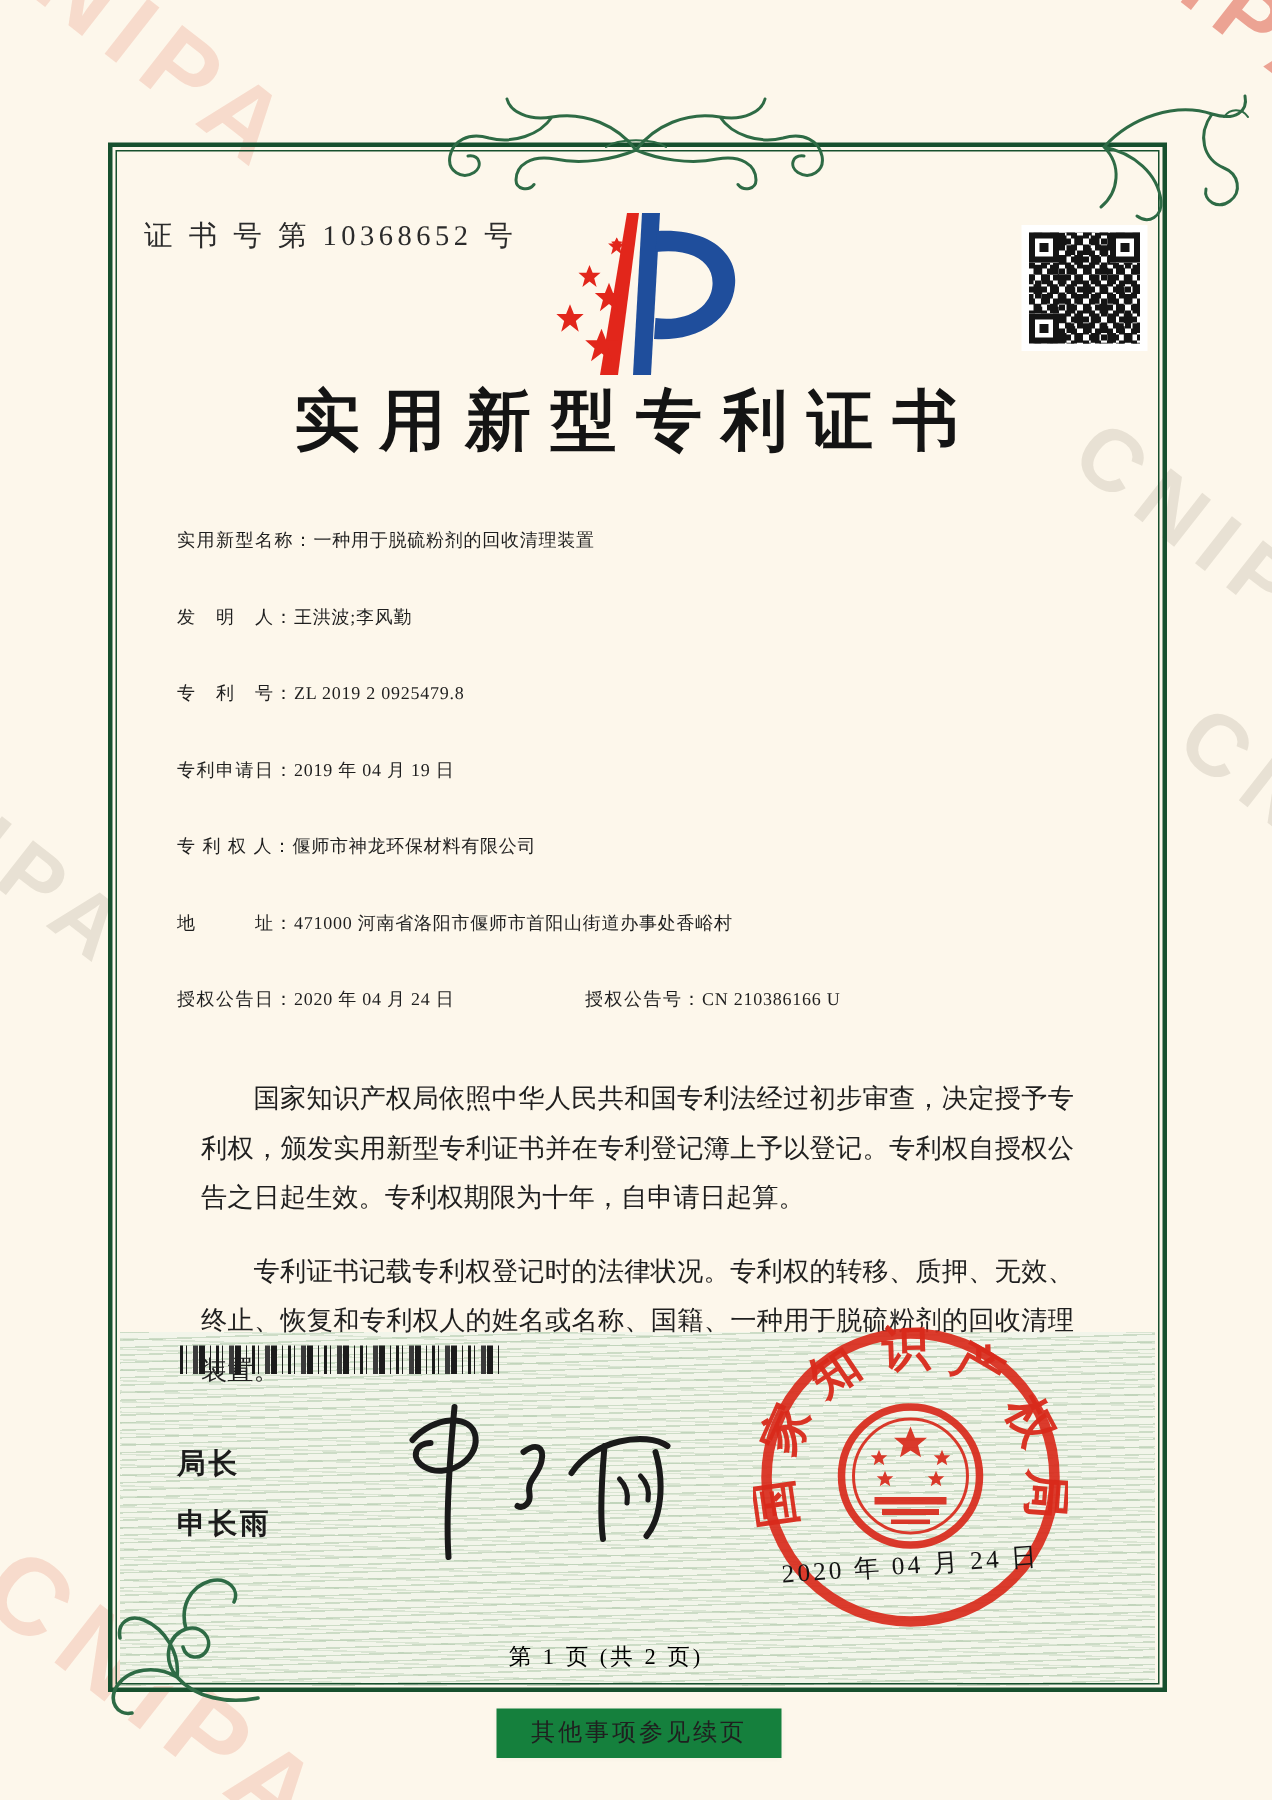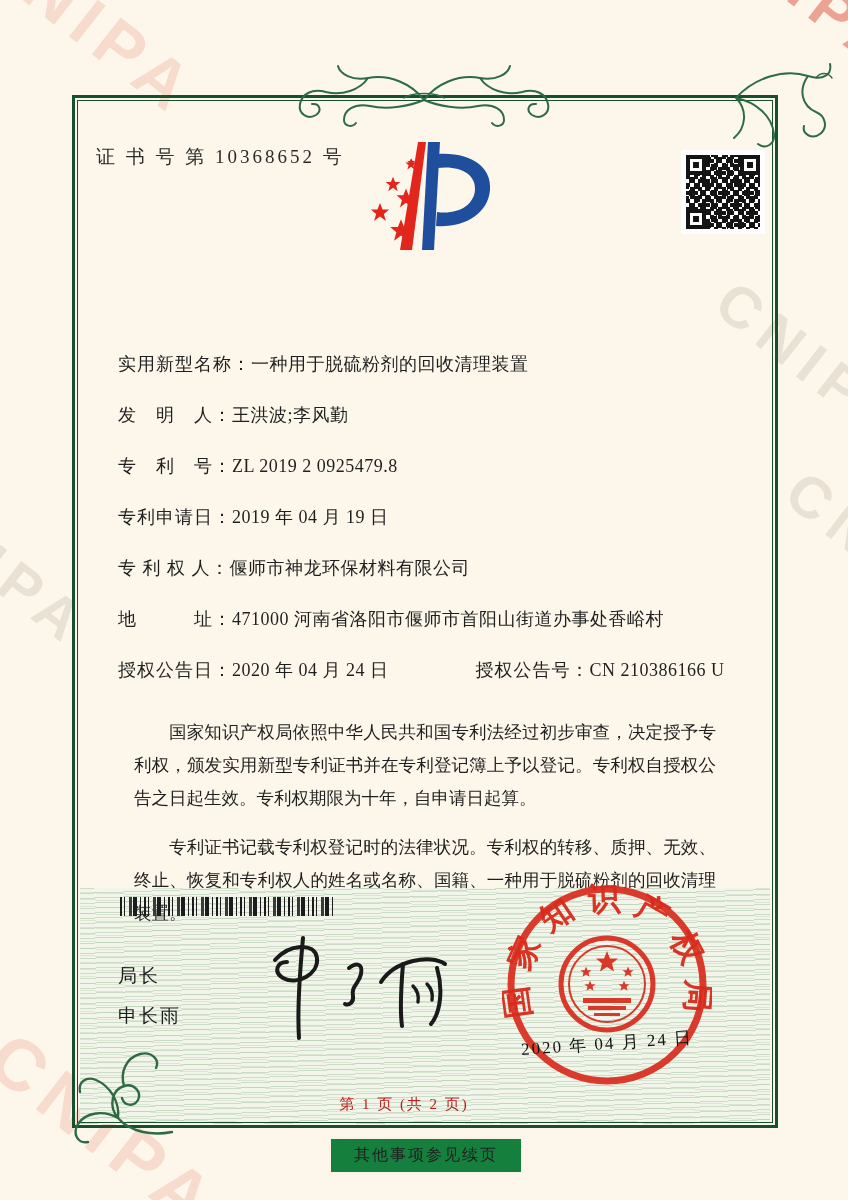--- a/index.html
+++ b/index.html
@@ -67,21 +67,21 @@
 
   .title{
     position:absolute;left:0;right:0;top:251px;
     text-align:center;
     font-size:44px;font-weight:bold;letter-spacing:13px;
     color:#141414;
   }
 
   
   .fields{position:absolute;left:118px;top:352px;width:620px;}
-  .field-row{display:flex;align-items:baseline;height:51px;font-size:18px;color:#1f1f1f;}
+  .field-row{display:flex;align-items:baseline;height:51px;font-size:12px;color:#1f1f1f;}
   .field-label{white-space:pre;letter-spacing:1px;}
   .field-value{white-space:pre;letter-spacing:0.5px;}
   .field-row.double .group2{margin-left:87px;display:flex;align-items:baseline;}
 
   
   .body-text{
     position:absolute;left:118px;top:700px;width:614px;
     font-size:17.5px;line-height:33px;text-align:justify;color:#1f1f1f;
   }
   .body-text p{margin:16px;text-indent:2em;}
@@ -98,35 +98,35 @@
     position:absolute;left:120px;top:897px;width:216px;height:19px;
     background:
       repeating-linear-gradient(90deg,
         #1c1c1c 0 2px, transparent 2px 4px,
         #1c1c1c 4px 5px, transparent 5px 9px,
         #3a3a3a 9px 12px, transparent 12px 13px,
         #1c1c1c 13px 17px, transparent 17px 20px,
         #1c1c1c 20px 21px, transparent 21px 24px);
   }
   .officer{position:absolute;left:118px;top:963px;font-size:19px;letter-spacing:2px;color:#1c1c1c;}
-  .officer div{margin-bottom:14px;}
+  .officer div{margin-bottom:14px;font-weight:bold;}
   .signature{position:absolute;left:245px;top:930px;width:215px;height:115px;}
 
   
   .seal{position:absolute;left:502px;top:880px;width:210px;height:210px;}
   .seal-date{
     position:absolute;left:500px;top:1032px;width:214px;
     text-align:center;font-size:17px;color:#141414;letter-spacing:2px;
     transform:rotate(-4deg);
   }
 
   
   .page-info{
     position:absolute;left:0;right:40px;top:1095px;
-    text-align:center;font-size:15px;letter-spacing:2px;color:#b91c1c;
+    text-align:center;font-size:15px;letter-spacing:2px;color:#000000;
   }
   .continuation{
     position:absolute;left:331px;top:1139px;width:190px;height:33px;
     background:#15803d;
     display:flex;align-items:center;justify-content:center;
     font-size:16px;letter-spacing:2px;color:#1f1f1f;
     box-shadow:0 0 4px rgba(0,0,0,0.04);
   }
 </style>
 </head>
@@ -183,20 +183,21 @@
     </g>
   </svg>
 
   <div class="qr">
     <div class="qr-noise"></div>
     <div class="qr-finder qr-f1"></div>
     <div class="qr-finder qr-f2"></div>
     <div class="qr-finder qr-f3"></div>
   </div>
 
+  <div class="title">实用新型专利证书</div>
 
   <div class="fields">
     <div class="field-row">
       <span class="field-label">实用新型名称：</span>
       <span class="field-value">一种用于脱硫粉剂的回收清理装置</span>
     </div>
     <div class="field-row">
       <span class="field-label">发　明　人：</span>
       <span class="field-value">王洪波;李风勤</span>
     </div>

